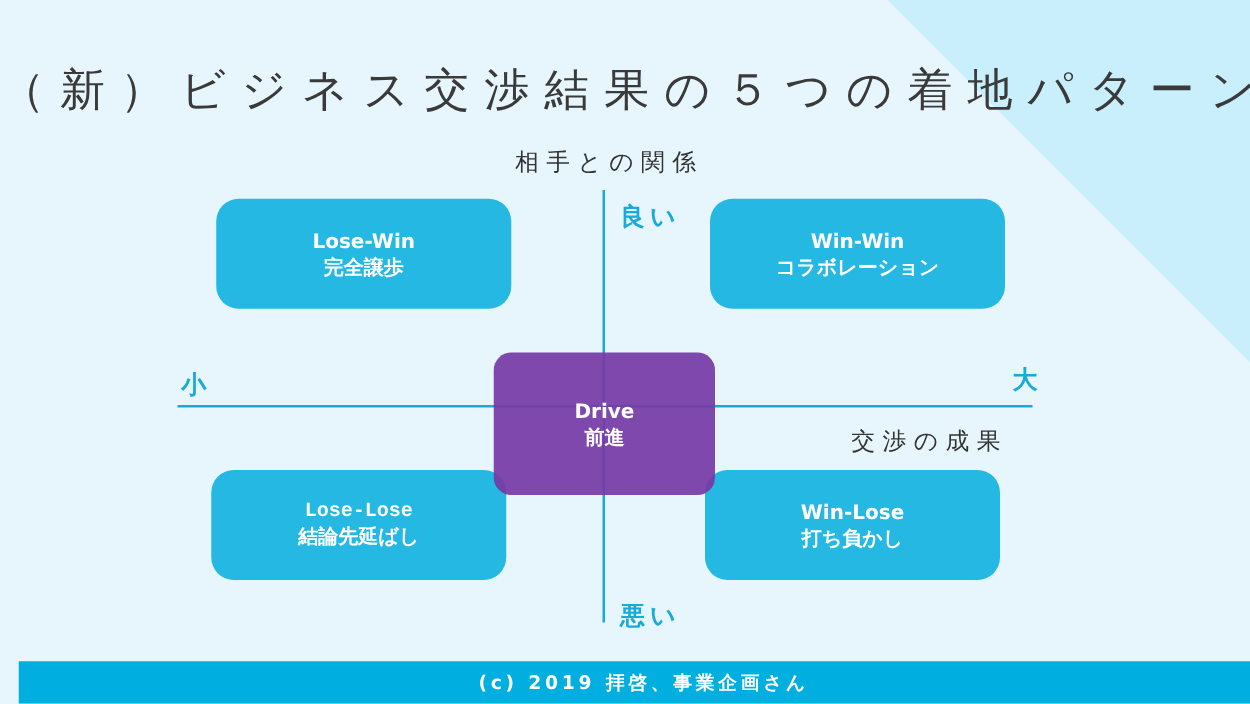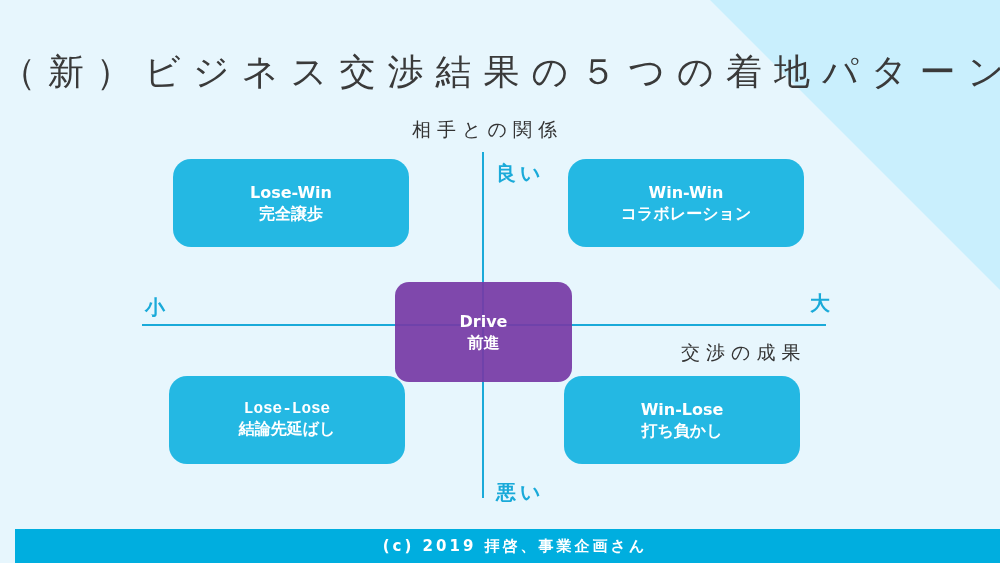--- a/index.html
+++ b/index.html
@@ -32,21 +32,21 @@
       position: absolute; left: 482px; top: 152px; width: 2px; height: 346px;
       background: #1aaad9;
     }
     .box {
       position: absolute; width: 236px; height: 88px; border-radius: 18px;
       background: #24b8e3; color: #fff; display: flex; flex-direction: column;
       align-items: center; justify-content: center; text-align: center;
       font-size: 16px; font-weight: bold; line-height: 21px;
     }
     .box.center {
-      width: 177px; height: 100px; border-radius: 14px;
+      width: 177px; height: 114px; border-radius: 14px;
       background: rgba(118, 58, 166, 0.93);
     }
     .footer {
       position: absolute; left: 0; top: 529px; width: 1000px; height: 34px;
       background: #00aedf; color: #fff; text-align: center;
       font-size: 15px; font-weight: bold; line-height: 34px; letter-spacing: 3px; margin-left: 15px;
     }
   </style>
 </head>
 <body>

